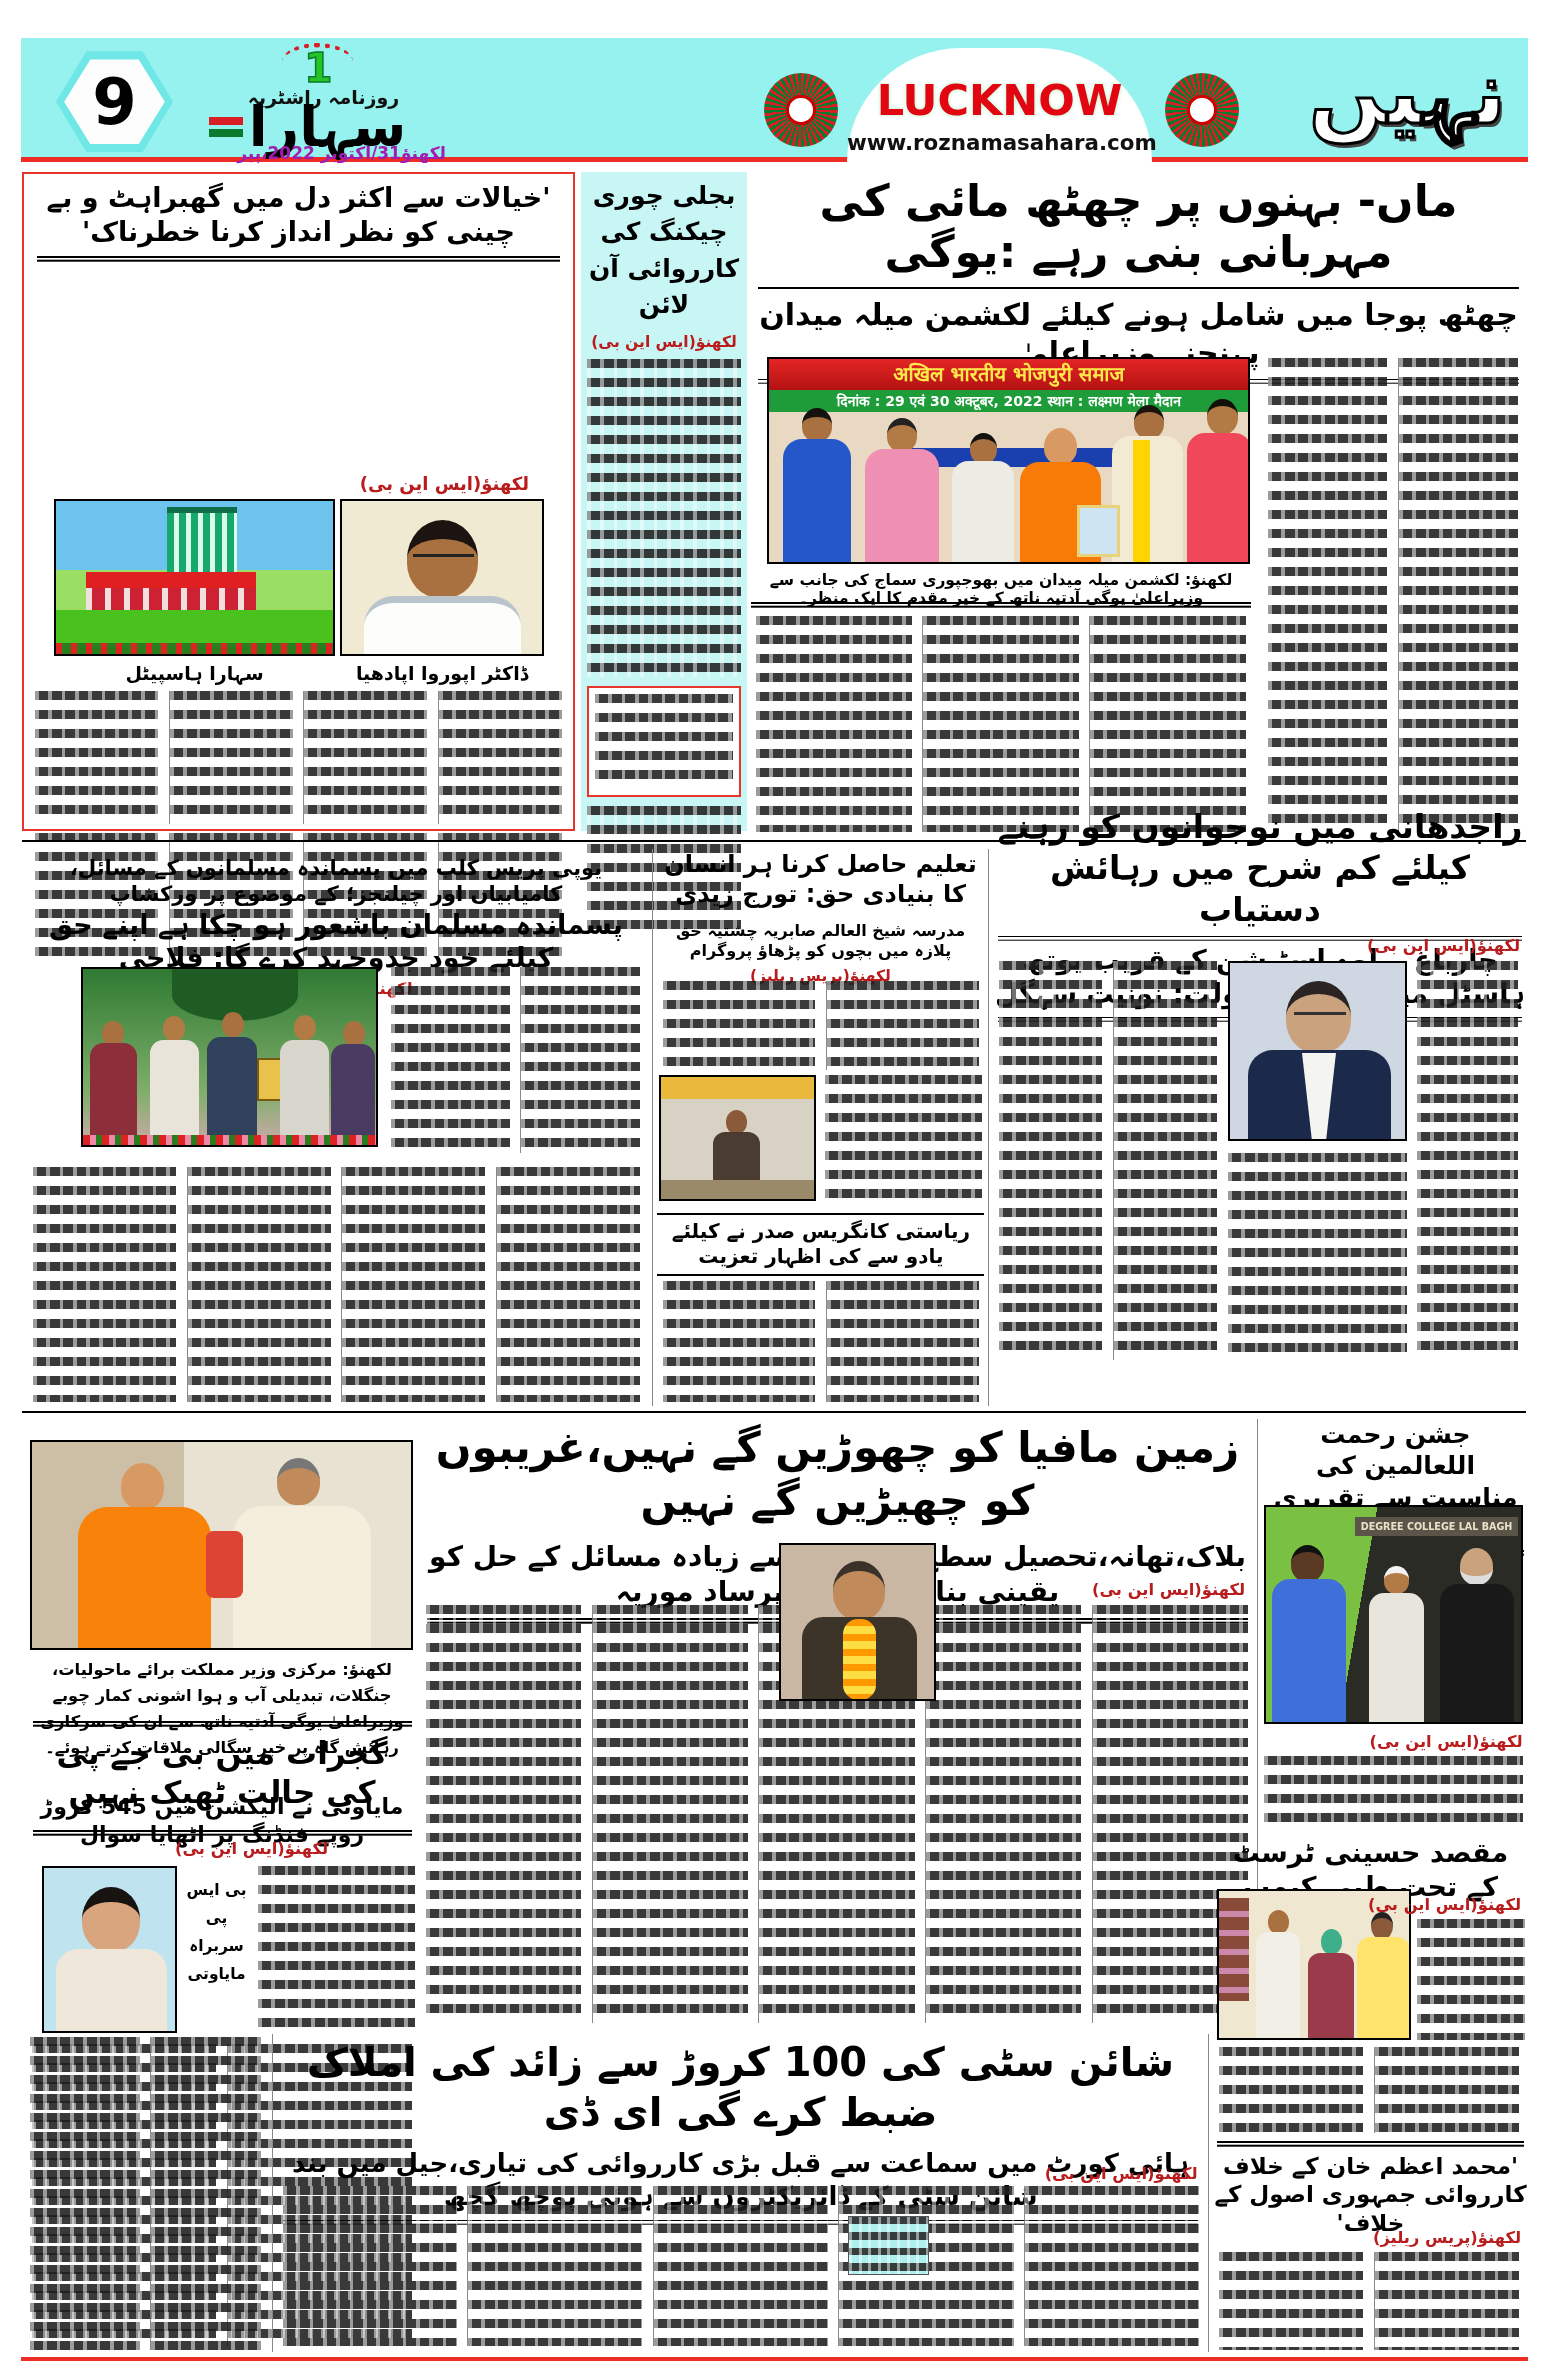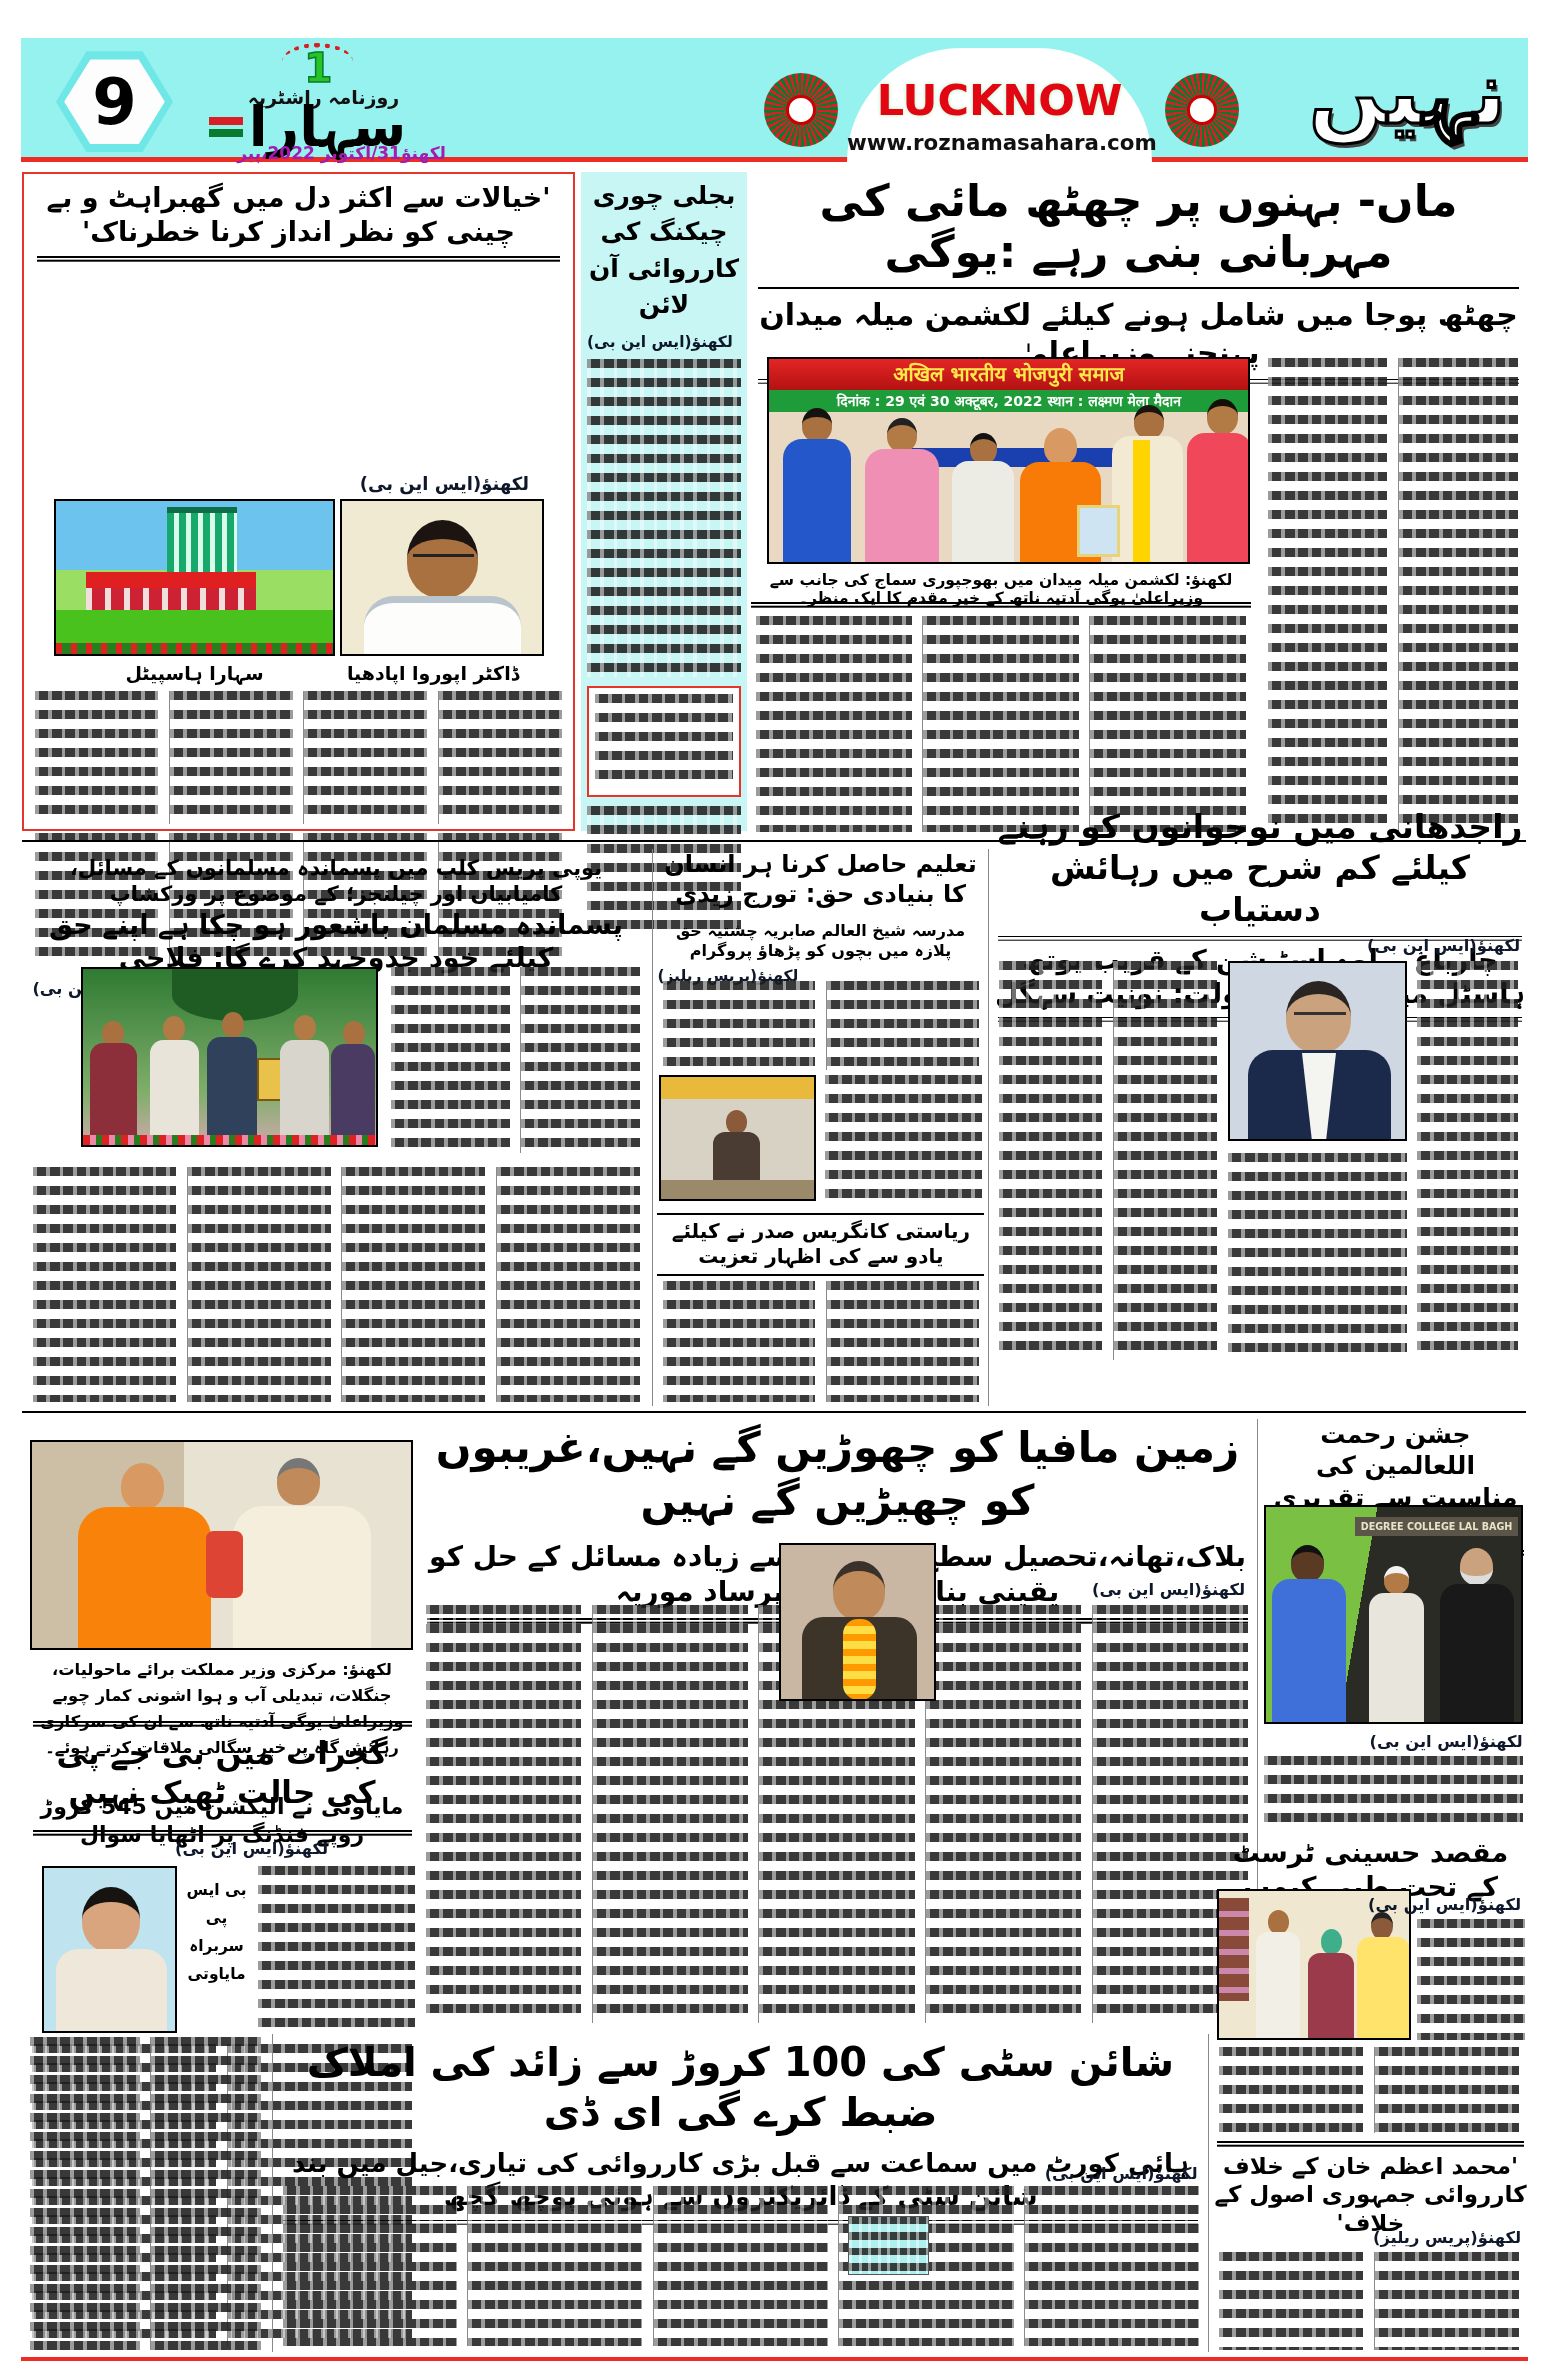--- a/index.html
+++ b/index.html
@@ -2,21 +2,21 @@
 <html lang="ur" style="font-size:12px"><head>
 <meta charset="utf-8">
 <style>
   * { margin:0; padding:0; box-sizing:border-box; }
   html,body { background:#e9e9e9; }
   body { font-family:"DejaVu Sans", sans-serif; }
   .page { position:relative; width:1549px; height:2377px; background:#fff; margin:0 auto; overflow:hidden; }
   .abs { position:absolute; }
   .rtl { direction:rtl; unicode-bidi:embed; }
   .hl { direction:rtl; text-align:center; color:#000; font-weight:bold; line-height:1.25; }
-  .byline { direction:rtl; text-align:left; font-weight:bold; color:#0f172a; }
+  .byline { direction:rtl; text-align:center; font-weight:bold; color:#b91c1c; }
   .cap { direction:rtl; text-align:center; font-weight:bold; color:#000; }
   .rule { background:#000; height:2.2px; }
   .rule2 { background:#000; height:1.5px; box-shadow:0 3.7px 0 #000; }
   
   .tx { background-image:
         repeating-linear-gradient(to right, rgba(255,255,255,.5) 0 3.7px, rgba(255,255,255,0) 3.7px 13.3px),
         repeating-linear-gradient(to bottom, #1e1e1e 0 9px, rgba(0,0,0,0) 9px 19px);
         opacity:.88; }
   .tx.sm { background-image:
         repeating-linear-gradient(to right, rgba(255,255,255,.5) 0 3px, rgba(255,255,255,0) 3px 9.6px),
@@ -80,21 +80,21 @@
       <div class="abs" style="left:30px; top:87px; width:170px; height:22px; background:repeating-linear-gradient(to right, #f3dede 0 6px, #c23 6px 19px);"></div>
       <div class="abs" style="left:0; top:109px; width:100%; height:47px; background:#49c21e;"></div>
       <div class="abs" style="left:0; top:142px; width:100%; height:15px; background:repeating-linear-gradient(to right, #d22 0 6px, #2a7d1d 6px 15px);"></div>
     </div>
     <div class="ph" style="left:316px; top:325px; width:204px; height:157px; background:#f1ead2;">
       <div class="head1" style="left:65px; top:19px; width:71px; height:78px; background:#a9713f; border-top:19px solid #1c1410;"></div>
       <div class="abs" style="left:71px; top:53px; width:61px; height:12px; border-top:3.7px solid #222;"></div>
       <div class="abs" style="left:22px; top:95px; width:157px; height:62px; background:#fdfdfb; border-top:7.4px solid #b9c4cc; border-radius:30px 30px 0 0;"></div>
     </div>
     <div class="abs cap" style="left:30px; top:488px; width:281px; font-size:19px;">سہارا ہاسپیٹل</div>
-    <div class="abs cap" style="left:307px; top:488px; width:204px; font-size:19px;">ڈاکٹر اپوروا اپادھیا</div>
+    <div class="abs cap" style="left:316px; top:488px; width:204px; font-size:19px;">ڈاکٹر اپوروا اپادھیا</div>
 
     <div class="cols" style="left:6px; top:517px; width:537px; height:133px;">
       <div class="col tx"></div>
       <div class="col tx"></div>
       <div class="col tx"></div>
       <div class="col tx"></div>
     </div>
     <div class="cols" style="left:6px; top:659px; width:537px; height:133px;">
       <div class="col tx"></div>
       <div class="col tx"></div>

